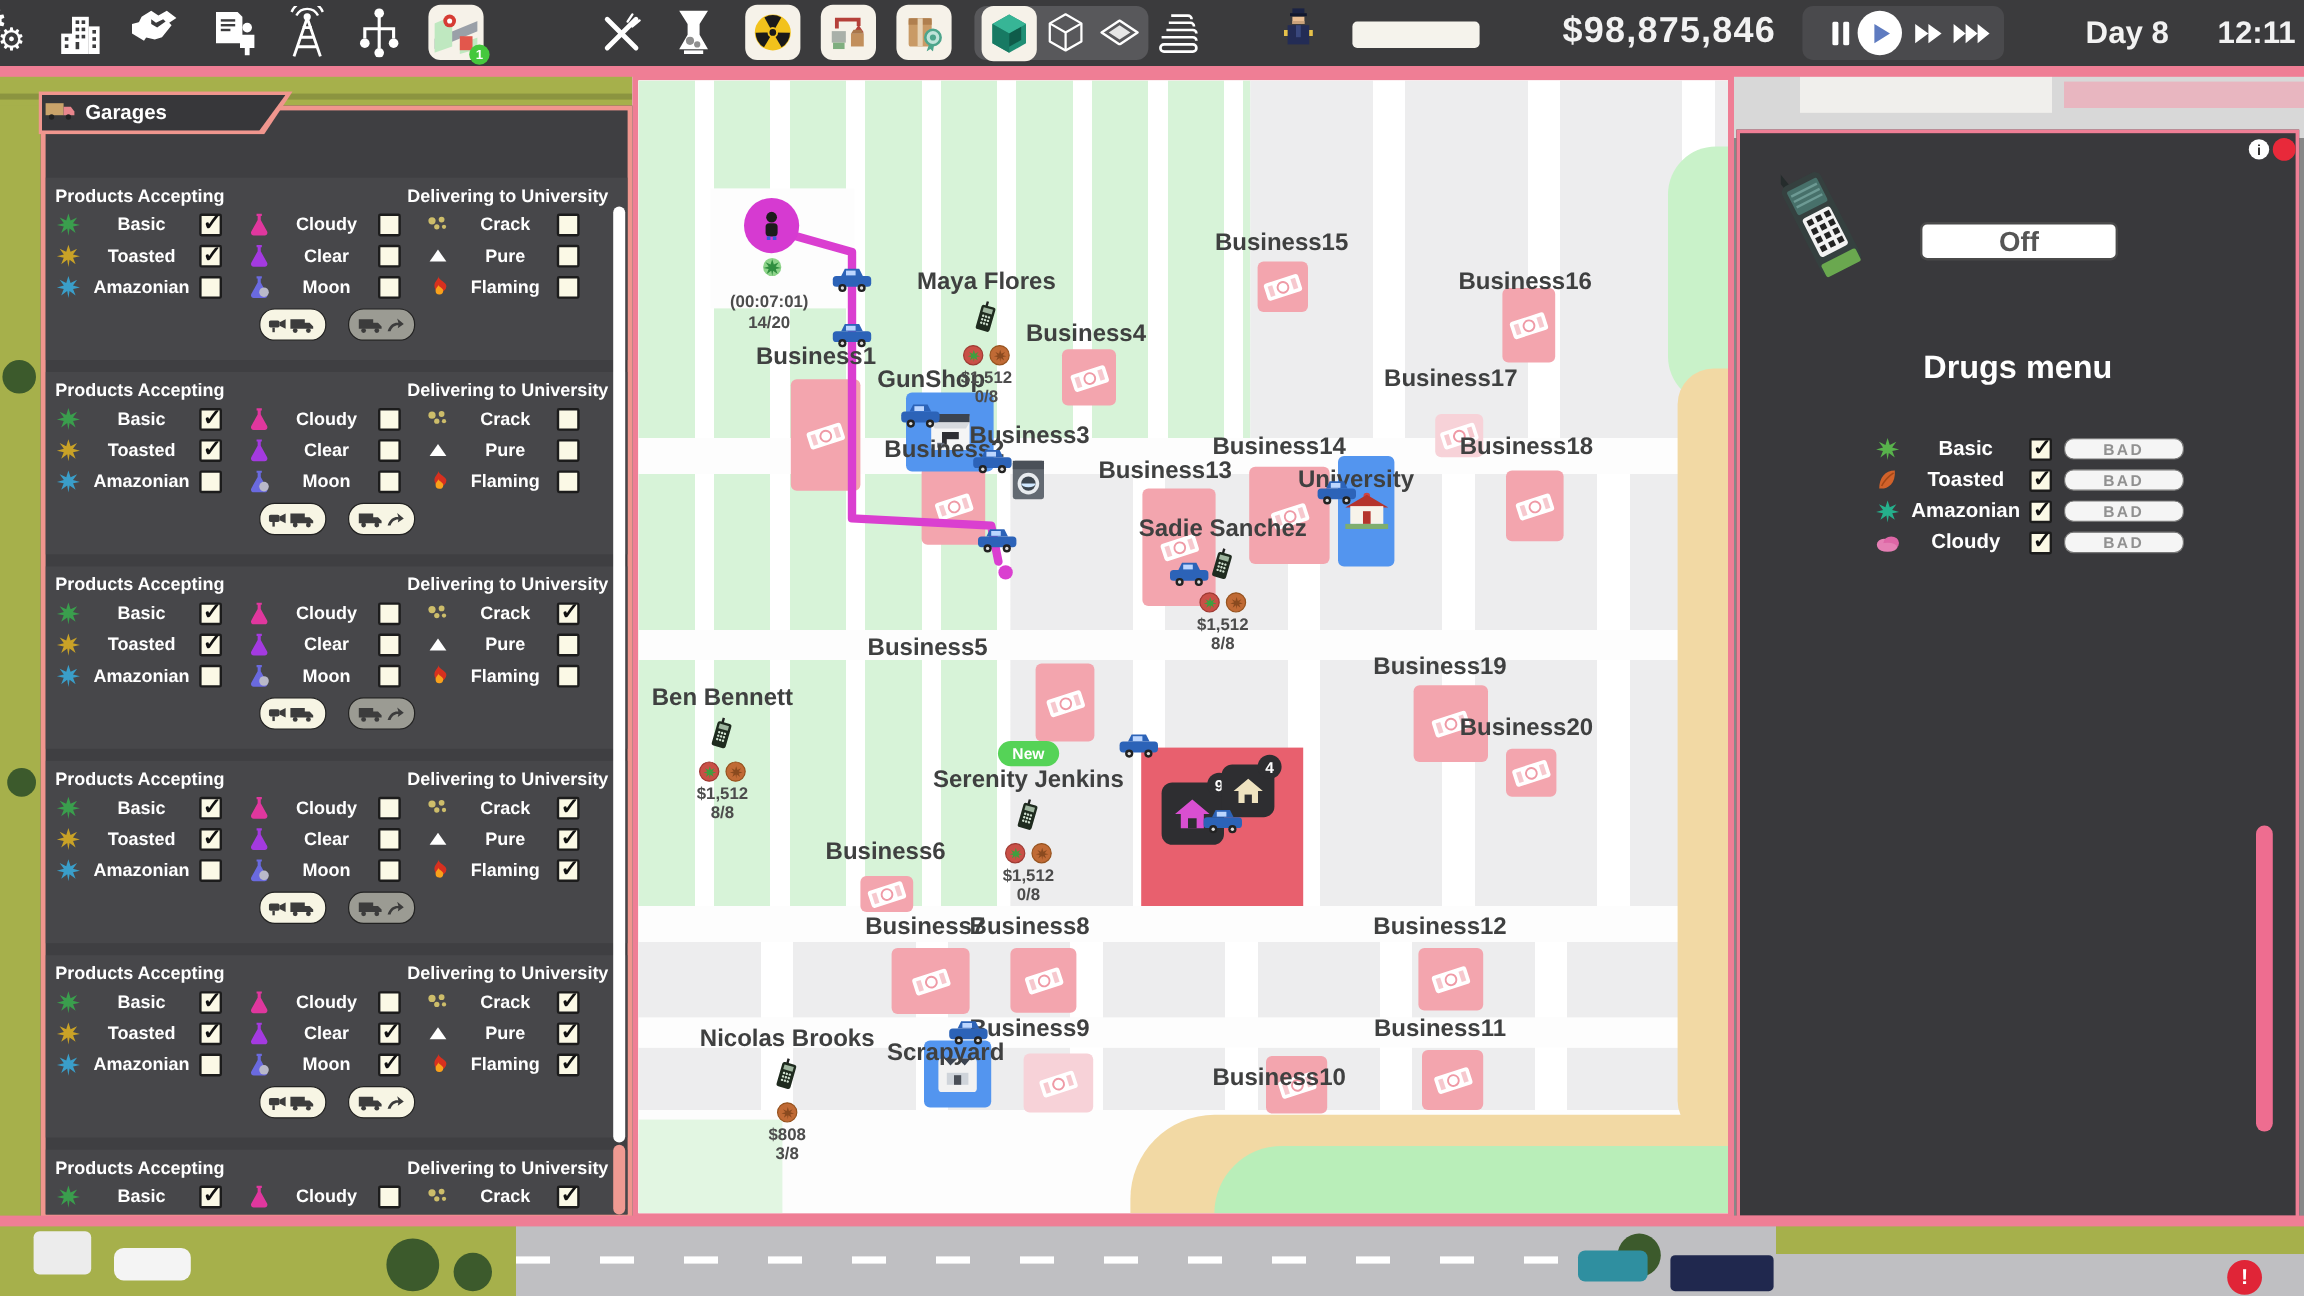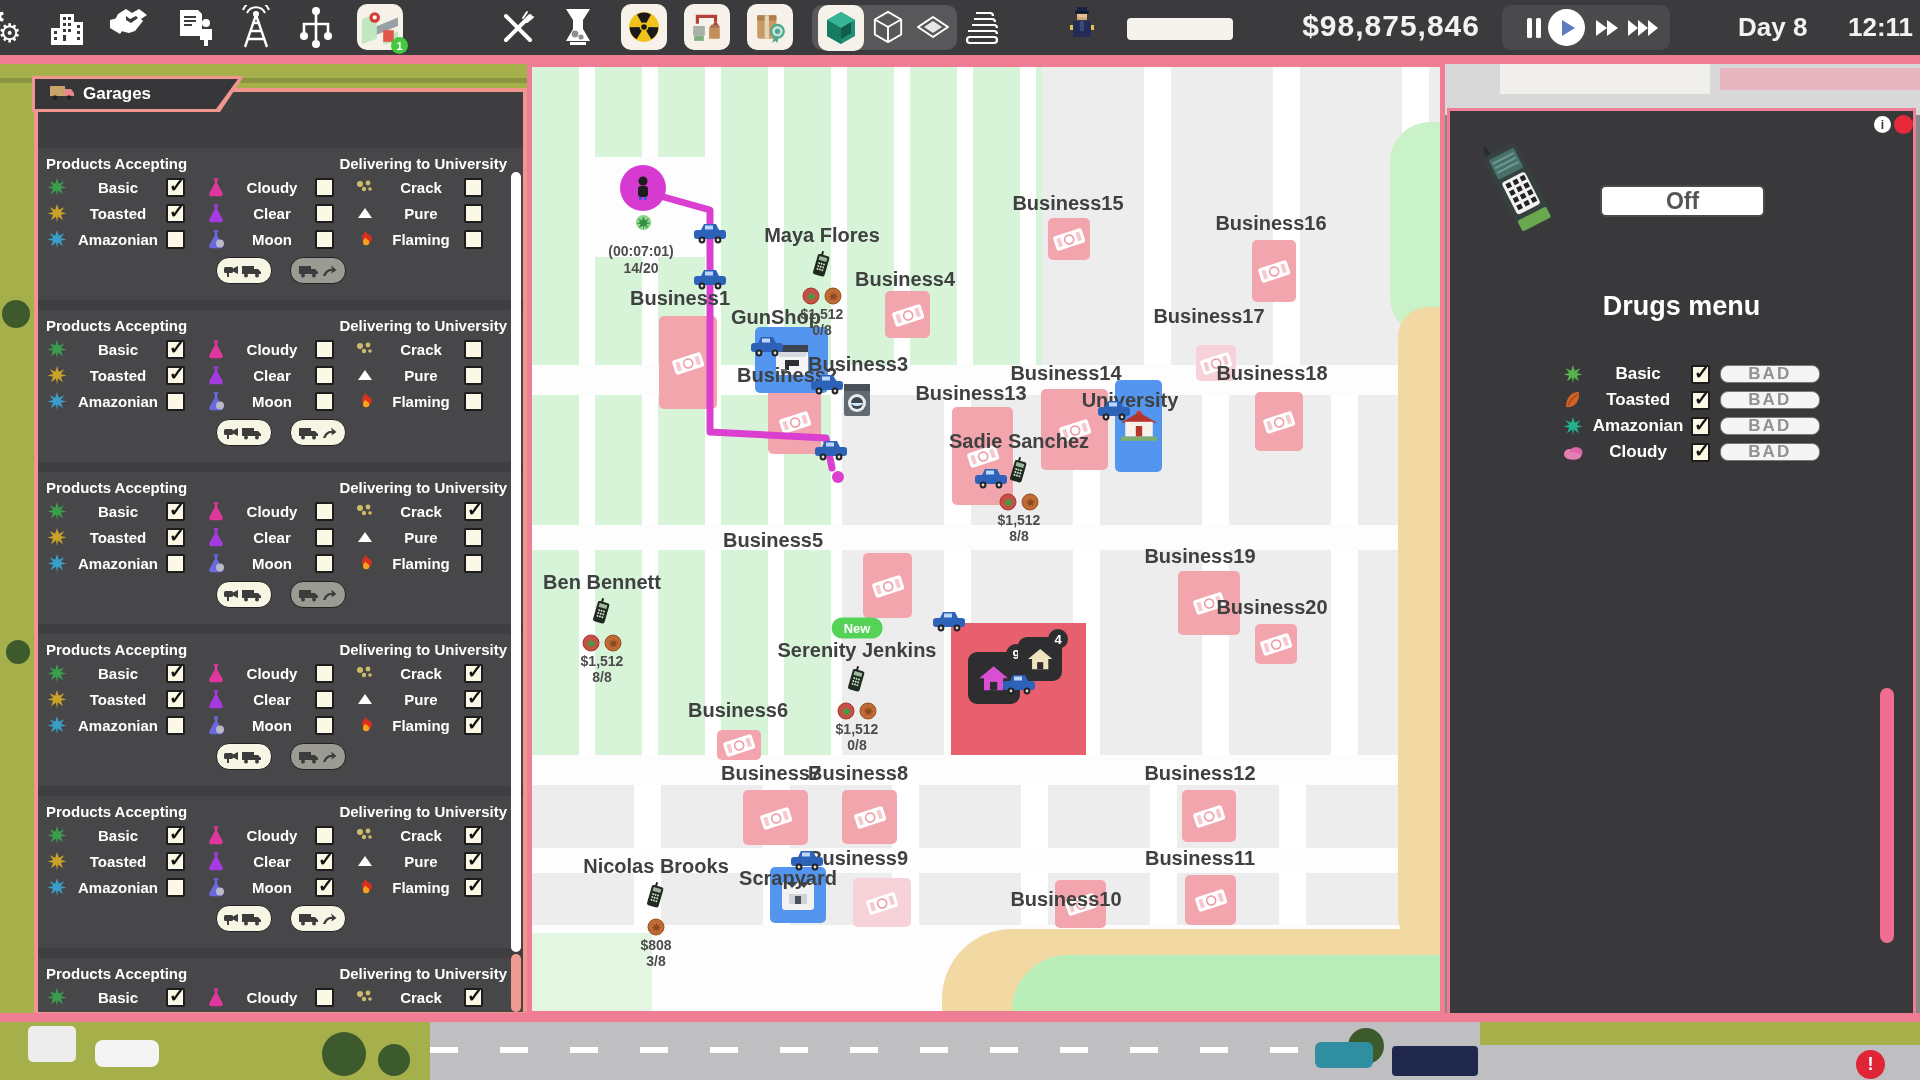--- a/index.html
+++ b/index.html
@@ -35,21 +35,21 @@
   .coinrow { position:absolute; transform:translate(-50%,-50%); display:flex; gap:5px; z-index:6; }
   .coin { width:17px; height:17px; border-radius:50%; display:flex; align-items:center; justify-content:center; }
   .caricon, .phoneicon { position:absolute; z-index:6; }
   .newpill { position:absolute; transform:translate(-50%,-50%); background:#55d357; color:#fff; font-size:13px; font-weight:bold; padding:3px 12px; border-radius:11px; z-index:6; }
   .housebadge { position:absolute; background:#2e2e31; border-radius:9px; display:flex; align-items:center; justify-content:center; z-index:6; }
   .housenum { position:absolute; right:-6px; top:-8px; width:20px; height:20px; background:#2e2e31; border-radius:50%; color:#fff; font-weight:bold; font-size:13px; display:flex; align-items:center; justify-content:center; }
   
   #garpanel { position:absolute; left:34px; top:88px; width:493px; height:928px; background:#3f3f42; border:4px solid #f0968e; z-index:5; overflow:visible; }
   #garinner { position:absolute; left:0; top:0; width:485px; height:920px; overflow:hidden; }
   #gartab { position:absolute; left:-6px; top:-16px; width:212px; height:36px; background:#f0968e; clip-path:polygon(0 0,100% 0,calc(100% - 24px) 100%,0 100%); z-index:7; }
-  #gartabin { position:absolute; left:3px; top:3px; width:203px; height:30px; background:#37373a; clip-path:polygon(0 0,100% 0,calc(100% - 22px) 100%,0 100%); display:flex; align-items:center; gap:8px; padding-left:14px; color:#fff; font-weight:bold; font-size:17px; }
+  #gartabin { position:absolute; left:3px; top:3px; width:203px; height:30px; background:#37373a; clip-path:polygon(0 0,100% 0,calc(100% - 22px) 100%,0 100%); display:flex; align-items:center; gap:8px; padding-left:2px; color:#fff; font-weight:bold; font-size:17px; }
   .gsec { position:absolute; left:0; width:485px; height:152px; background:#47474a; }
   .ghead { display:flex; justify-content:space-between; padding:7px 16px 2px 8px; color:#fff; font-weight:bold; font-size:15px; }
   .grow { display:flex; align-items:center; height:26px; padding-left:6px; }
   .gcell-i { width:26px; display:flex; justify-content:center; }
   .gcell-l { color:#fff; font-weight:bold; font-size:15px; text-align:center; }
   .cb { width:19px; height:19px; background:#fbf9e6; border:2px solid #1c1c1c; border-radius:2px; position:relative; }
   .cb.ck:after { content:"\2713"; position:absolute; left:1px; top:-6px; font-size:19px; font-weight:bold; color:#111; }
   .gbtns { display:flex; justify-content:center; gap:18px; margin-top:5px; }
   .gbtn { width:56px; height:27px; border-radius:13px; border:1.5px solid #222; display:flex; align-items:center; justify-content:center; gap:2px; }
   .gbtn.cream { background:#f7f5e4; }
@@ -57,21 +57,21 @@
   #garscroll { position:absolute; right:2px; top:80px; width:10px; height:780px; background:#fff; border-radius:5px; z-index:6; }
   #garscroll2 { position:absolute; right:2px; top:862px; width:10px; height:58px; background:#ef9a92; border-radius:5px; z-index:6; }
   
   #hotpanel { position:absolute; left:1447px; top:108px; width:469px; height:908px; background:#39393c; border:3px solid #ef7e95; z-index:5; }
   #hottitle { position:absolute; left:0; top:16px; width:463px; text-align:center; color:#fff; font-size:37px; font-weight:bold; }
   #offbtn { position:absolute; left:150px; top:74px; width:165px; height:32px; background:#fff; border:2px solid #4a4a4a; border-radius:6px; color:#555; font-size:23px; font-weight:bold; display:flex; align-items:center; justify-content:center; }
   #drugstitle { position:absolute; left:0; top:180px; width:463px; text-align:center; color:#fff; font-size:27px; font-weight:bold; }
   #drugrows { position:absolute; left:110px; top:250px; width:260px; }
   .drow { display:flex; align-items:center; height:26px; gap:4px; }
   .drow .dlab { width:100px; text-align:center; color:#fff; font-weight:bold; font-size:17px; }
-  .badbtn { width:103px; height:18px; background:#f5f5f5; border:1px solid #777; border-radius:8px; color:#919191; font-size:17px; font-weight:bold; letter-spacing:2px; display:flex; align-items:center; justify-content:center; margin-left:6px; }
+  .badbtn { width:103px; height:18px; background:#f5f5f5; border:1px solid #777; border-radius:8px; color:#919191; font-size:13px; font-weight:bold; letter-spacing:2px; display:flex; align-items:center; justify-content:center; margin-left:6px; }
   #orderstitle { position:absolute; left:0; top:528px; width:463px; text-align:center; color:#fff; font-size:27px; font-weight:bold; }
   #hotscroll { position:absolute; left:430px; top:577px; width:14px; height:255px; background:#ee6d90; border-radius:7px; }
   .circ { position:absolute; border-radius:50%; }
   
   .grass { background:#a6b04b; }
   .tree { position:absolute; border-radius:50%; background:#3c5a2c; }
   #alertcirc { position:absolute; left:1856px; top:1050px; width:29px; height:29px; border-radius:50%; background:#e02537; color:#fff; font-weight:bold; font-size:18px; display:flex; align-items:center; justify-content:center; z-index:12; }
 </style>
 </head>
 <body>
@@ -492,21 +492,21 @@
           <div class="btile" style="left: 720px; top: 173px; width: 44px; height: 62px;">
             <svg width="34" height="26" viewBox="0 0 34 26">
               <g transform="rotate(-18 17 13)">
                 <rect x="2" y="6" width="30" height="15" rx="2.5" fill="#fff"></rect>
                 <circle cx="17" cy="13.5" r="4.5" fill="none" stroke="#ef9aa6" stroke-width="1.6"></circle>
                 <rect x="5" y="9" width="4" height="9" fill="#ef9aa6" opacity=".55"></rect>
                 <rect x="25" y="9" width="4" height="9" fill="#ef9aa6" opacity=".55"></rect>
               </g>
             </svg>
           </div>
-          <div class="mlabel" style="left: 739px; top: 156px;">Business16</div>
+          <div class="mlabel" style="left: 739px; top: 168px;">Business16</div>
           <div class="btile faded" style="left: 664px; top: 278px; width: 40px; height: 36px;">
             <svg width="34" height="26" viewBox="0 0 34 26">
               <g transform="rotate(-18 17 13)">
                 <rect x="2" y="6" width="30" height="15" rx="2.5" fill="#fff"></rect>
                 <circle cx="17" cy="13.5" r="4.5" fill="none" stroke="#ef9aa6" stroke-width="1.6"></circle>
                 <rect x="5" y="9" width="4" height="9" fill="#ef9aa6" opacity=".55"></rect>
                 <rect x="25" y="9" width="4" height="9" fill="#ef9aa6" opacity=".55"></rect>
               </g>
             </svg>
           </div>

